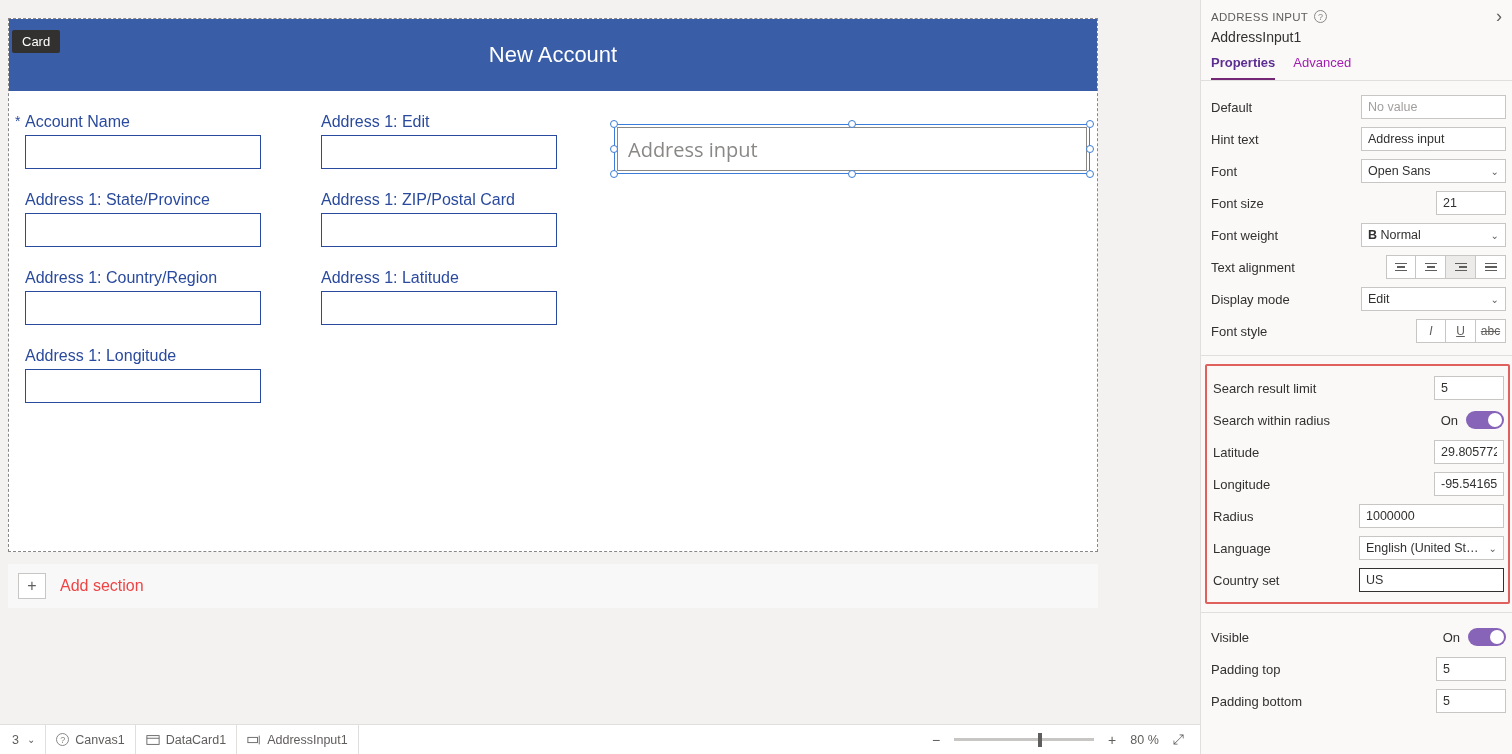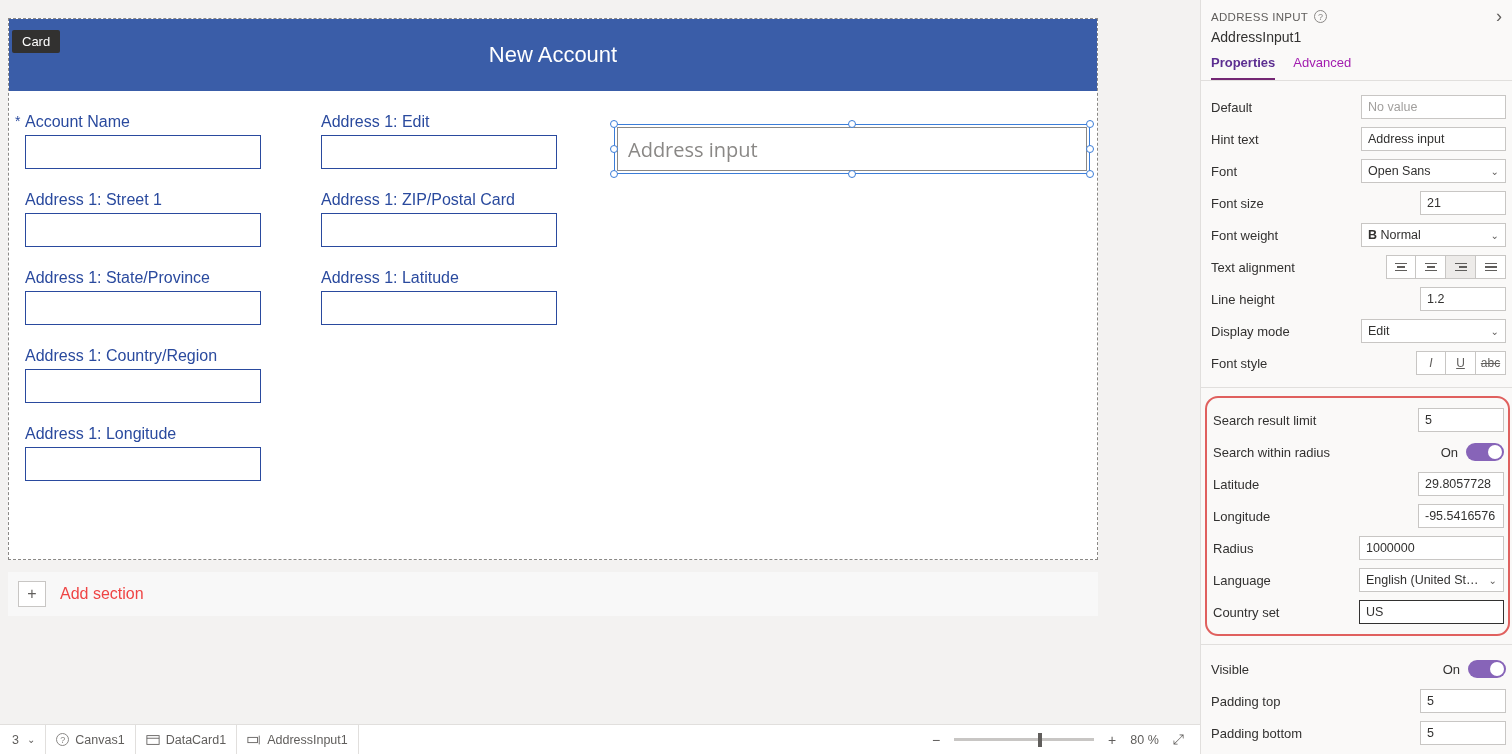--- a/index.html
+++ b/index.html
@@ -235,38 +235,38 @@
     display:flex; align-items:center; justify-content:space-between;
     min-height: 32px;
     gap: 8px;
   }
   .prow .plabel { color:#323130; font-size:13px; }
   .pinput {
     height: 24px; border:1px solid #c8c6c4; background:#fff;
     font-size:12.5px; padding: 0 6px; color:#323130;
   }
   .pinput.w145 { width: 145px; }
-  .pinput.w70  { width: 86px; text-align:left;margin-left:20px; }
+  .pinput.w70  { width: 70px; text-align:left;margin-left:20px; }
   .pselect {
     height:24px; border:1px solid #c8c6c4; background:#fff;
     width:145px; display:flex; align-items:center; justify-content:space-between;
     padding:0 6px; font-size:12.5px; cursor:pointer;
   }
   .btnrow { display:flex; gap:0; }
   .tbtn {
     width:30px; height:24px; border:1px solid #c8c6c4; background:#fff;
     display:flex; align-items:center; justify-content:center; font-size:12px;
     cursor:pointer; color:#605e5c;
   }
   .tbtn + .tbtn { border-left:none; }
   .tbtn.active { background:#edebe9; }
   .divider { height:1px; background:#e1dfdd; margin: 8px -6px 8px -10px; }
   .highlight-box {
     border: 2.5px solid #e0605e;
-    border-radius: 13px;
+    border-radius: 2px;
     padding: 6px 4px 6px 6px;
     margin: 4px -4px 6px -6px;
   }
   .toggle {
     width: 38px; height: 18px; border-radius: 10px; background:#8764b8;
     position:relative; cursor:pointer;
   }
   .toggle.on { background:#742774; background:#8661c5; background:#7a52c7;}
   .toggle.on { background:#8764b8;}
   .toggle .knob {
@@ -292,24 +292,20 @@
       <div class="form-card">
         <div class="form-header" style="background:#3a5da8;">
           <div class="form-title">New Account</div>
         </div>
         <div class="form-body">
 
           <div>
             <div class="field">
               <span class="required-star">*</span>
               <span class="field-label">Account Name</span>
-              <input class="field-input" style="">
-            </div>
-            <div class="field">
-              <span class="field-label">Address 1: Street 1</span>
               <input class="field-input" style="">
             </div>
             <div class="field">
               <span class="field-label">Address 1: State/Province</span>
               <input class="field-input" style="">
             </div>
             <div class="field">
               <span class="field-label">Address 1: Country/Region</span>
               <input class="field-input" style="">
             </div>
@@ -461,24 +457,20 @@
           <div class="tbtn">
               <div class="align-ic">
                 <span style="width:12px"></span>
                 <span style="width:12px"></span>
                 <span style="width:12px"></span>
               </div>
             </div>
         </div>
       </div>
       <div class="prow">
-        <span class="plabel">Line height</span>
-        <input class="pinput w70" value="1.2" style="">
-      </div>
-      <div class="prow">
         <span class="plabel">Display mode</span>
         <div class="pselect">
           <span>Edit</span>
           <span class="chev">⌄</span>
         </div>
       </div>
       <div class="prow">
         <span class="plabel">Font style</span>
         <div class="btnrow">
           <div class="tbtn">

